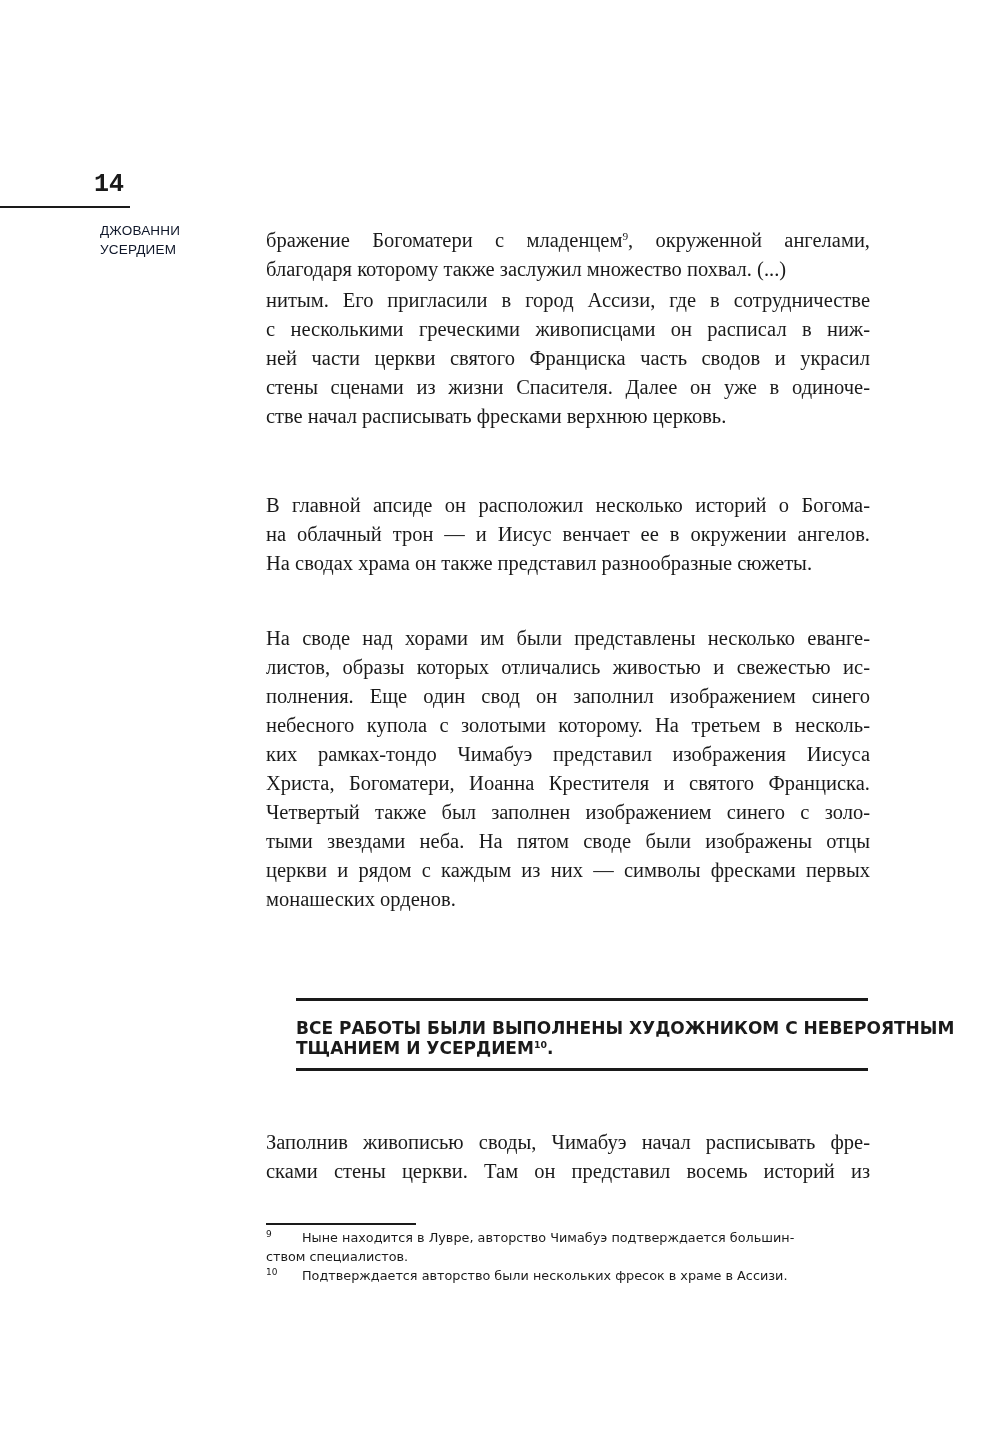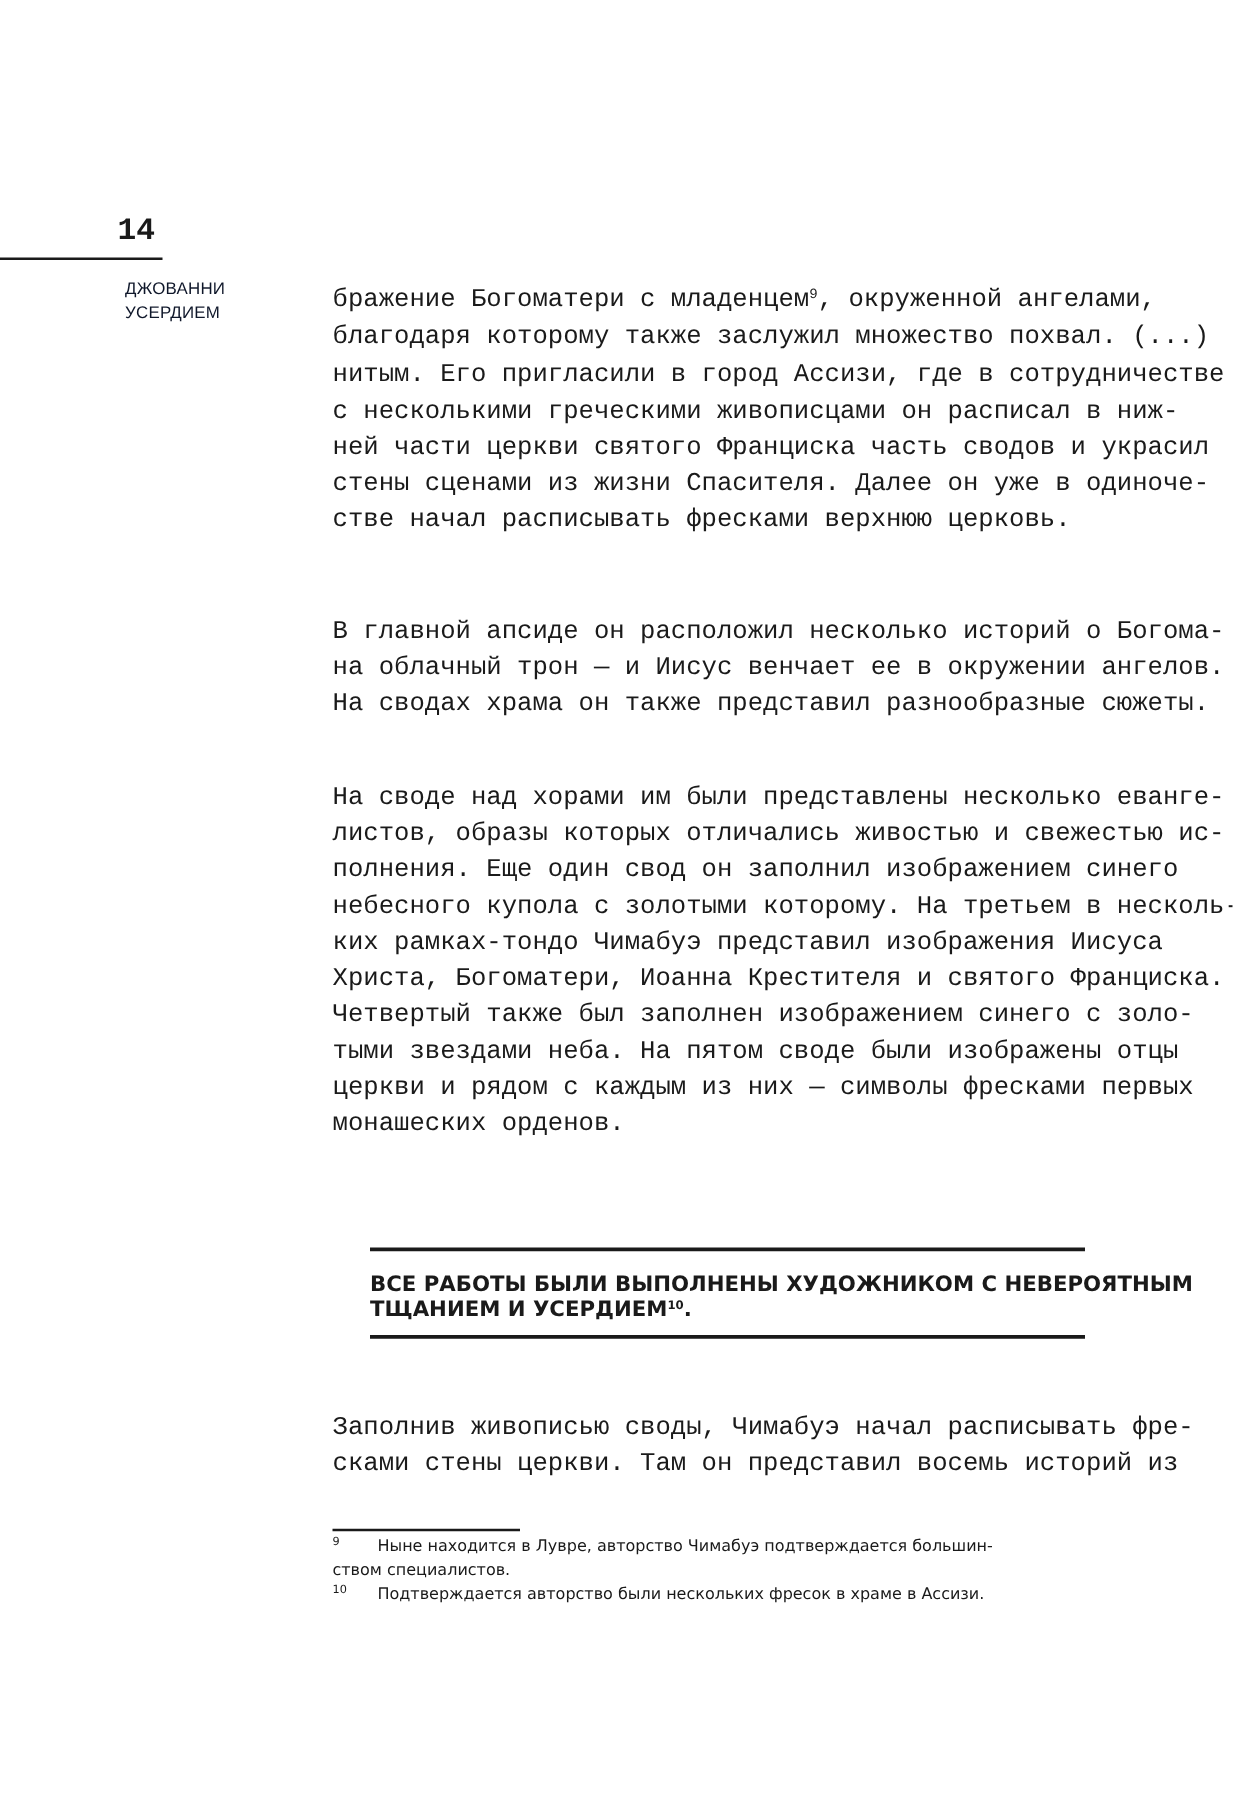--- a/index.html
+++ b/index.html
@@ -1,21 +1,21 @@
 <!DOCTYPE html>
 <html><head>
 <meta charset="utf-8">
 <style>
   html, body { margin: 0; padding: 0; background: #ffffff; }
   body { width: 986px; height: 1447px; position: relative; overflow: hidden; color: #1a1a1a; }
   .page-number { position: absolute; left: 94px; top: 170px; font-family: Liberation Mono, monospace; font-weight: bold; font-size: 25px; color: #1a1a1a; }
   .header-rule { position: absolute; left: 0; top: 206px; width: 130px; height: 2px; background: #1a1a1a; }
   .running-head { position: absolute; left: 100px; top: 221px; font-family: Liberation Sans, sans-serif; font-size: 13.5px; line-height: 19px; letter-spacing: 0.2px; color: #0f172a; }
   .running-head div { white-space: nowrap; }
-  .body-text { position: absolute; left: 266px; width: 604px; font-family: Liberation Mono, monospace; font-size: 20.5px; line-height: 29px; color: #1a1a1a; }
+  .body-text { position: absolute; left: 266px; width: 604px; font-family: Liberation Serif, serif; font-size: 20.5px; line-height: 29px; color: #1a1a1a; }
   .body-text .line { white-space: nowrap; text-align: justify; text-align-last: justify; display: block; }
   .body-text .line.last { text-align-last: left; }
   sup { font-size: 0.55em; vertical-align: 0.6em; line-height: 0; }
   .pull-rule { position: absolute; left: 296px; width: 572px; height: 3px; background: #1a1a1a; }
   .pull-quote { position: absolute; left: 296px; top: 1018px; width: 572px; font-family: "DejaVu Sans", sans-serif; font-weight: bold; font-size: 17px; line-height: 20px; color: #1a1a1a; }
   .pull-quote .line { display: block; white-space: nowrap; }
   .fn-rule { position: absolute; left: 266px; top: 1223px; width: 150px; height: 1.5px; background: #1a1a1a; }
   .footnotes { position: absolute; left: 266px; top: 1228px; width: 606px; font-family: "DejaVu Sans", sans-serif; font-size: 12.8px; line-height: 19px; color: #1a1a1a; }
   .footnote { position: relative; }
   .fn-mark { position: absolute; left: 0; top: -3px; font-size: 9px; }

